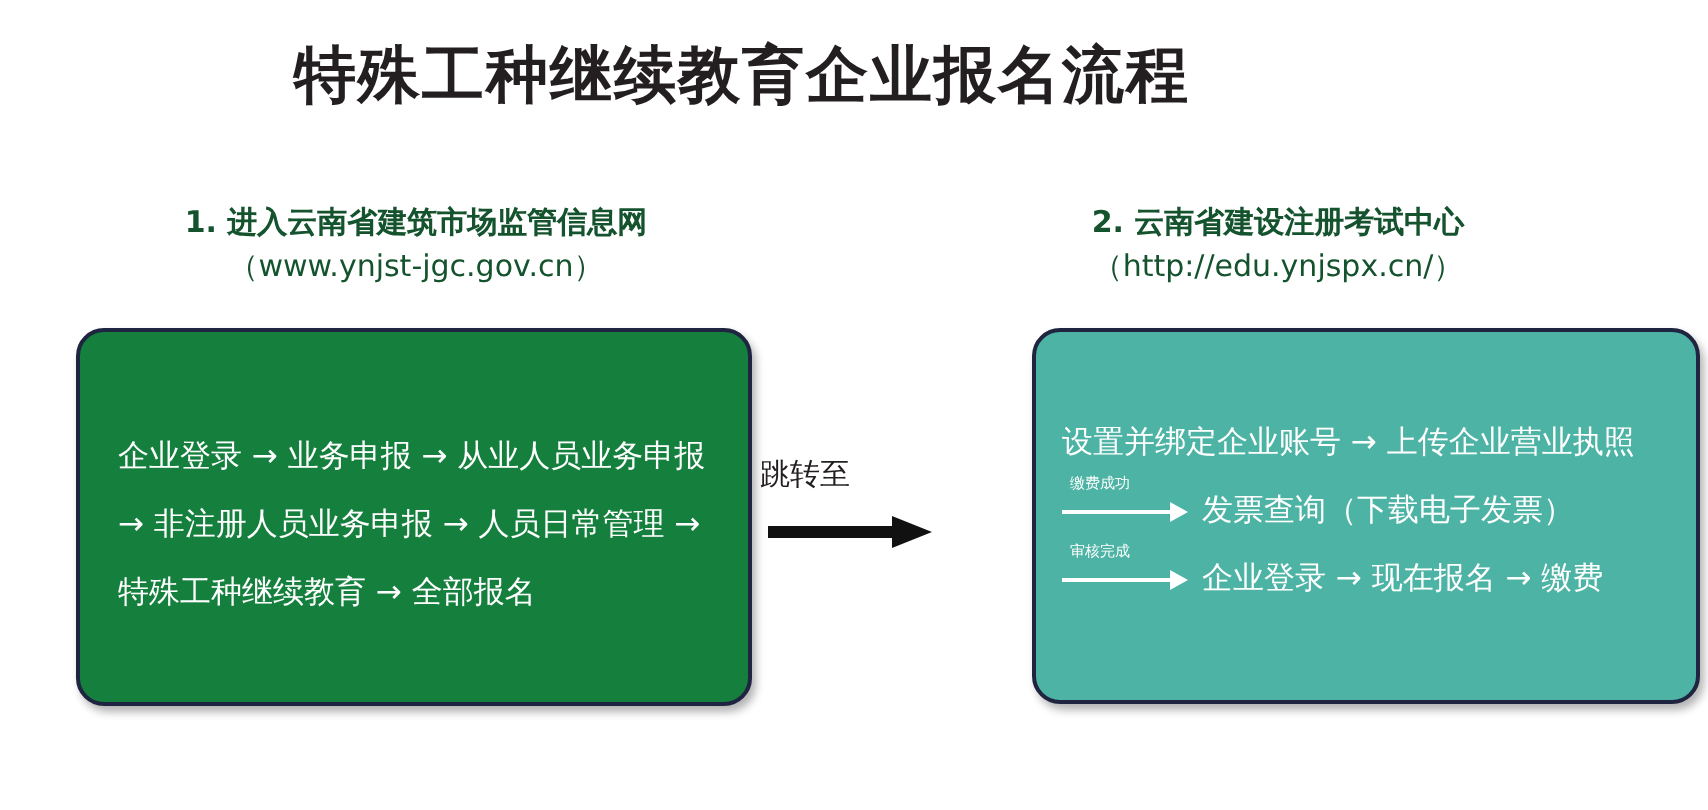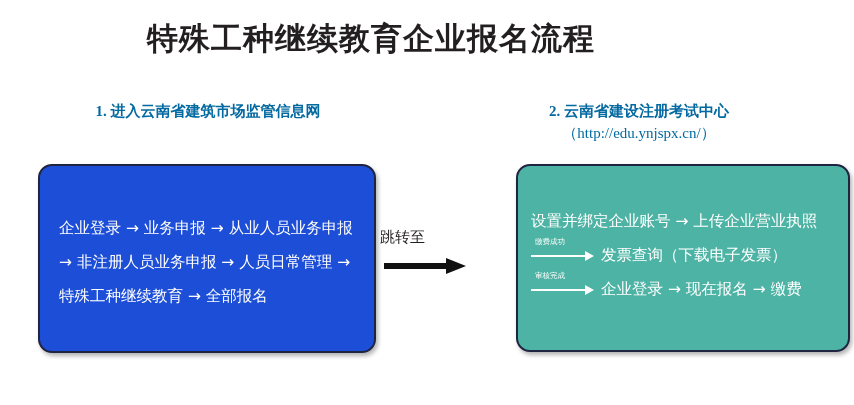--- a/index.html
+++ b/index.html
@@ -24,23 +24,22 @@
     font-size: 31px;
     font-weight: bold;
     color: #231f20;
     letter-spacing: 1px;
     line-height: 40px;
   }
 
   .column-header {
     position: absolute;
     text-align: center;
-    color: #0369a1;
+    color: #14532d;
     line-height: 22px;
-    font-family: Liberation Serif, serif;
   }
   .column-header .hdr-line1 {
     display: block;
     font-size: 15px;
     font-weight: 600;
     white-space: nowrap;
   }
   .column-header .hdr-line2 {
     display: block;
     font-size: 15px;
@@ -56,21 +55,21 @@
     border-radius: 14px;
     box-sizing: border-box;
     box-shadow: 2px 3px 4px rgba(0,0,0,0.30);
   }
 
   #box-left {
     top: 164px;
     left: 38px;
     width: 338px;
     height: 189px;
-    background: #1d4ed8;
+    background: #15803d;
   }
   #box-right {
     top: 164px;
     left: 472px;
     width: 334px;
     height: 188px;
     background: #4db3a4;
     margin-left: 44px;
   }
 
@@ -178,20 +177,21 @@
     border-left: 20px solid #111111;
   }
 </style>
 </head>
 <body>
 
 <div id="page-title">特殊工种继续教育企业报名流程</div>
 
 <div class="column-header" id="header-left">
   <span class="hdr-line1">1. 进入云南省建筑市场监管信息网</span>
+  <span class="hdr-line2">（www.ynjst-jgc.gov.cn）</span>
 </div>
 
 <div class="column-header" id="header-right">
   <span class="hdr-line1">2. 云南省建设注册考试中心</span>
   <span class="hdr-line2">（http://edu.ynjspx.cn/）</span>
 </div>
 
 <div class="flow-box" id="box-left">
   <div class="box-text">
     <span class="flow-line">企业登录 → 业务申报 → 从业人员业务申报</span>

